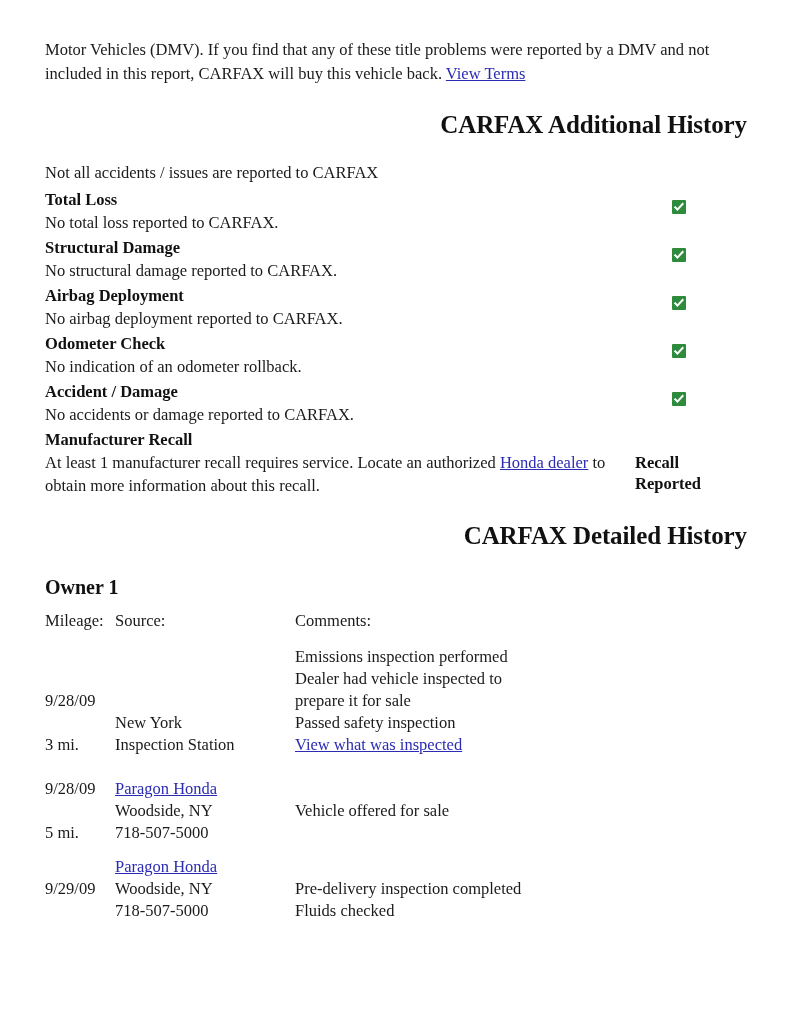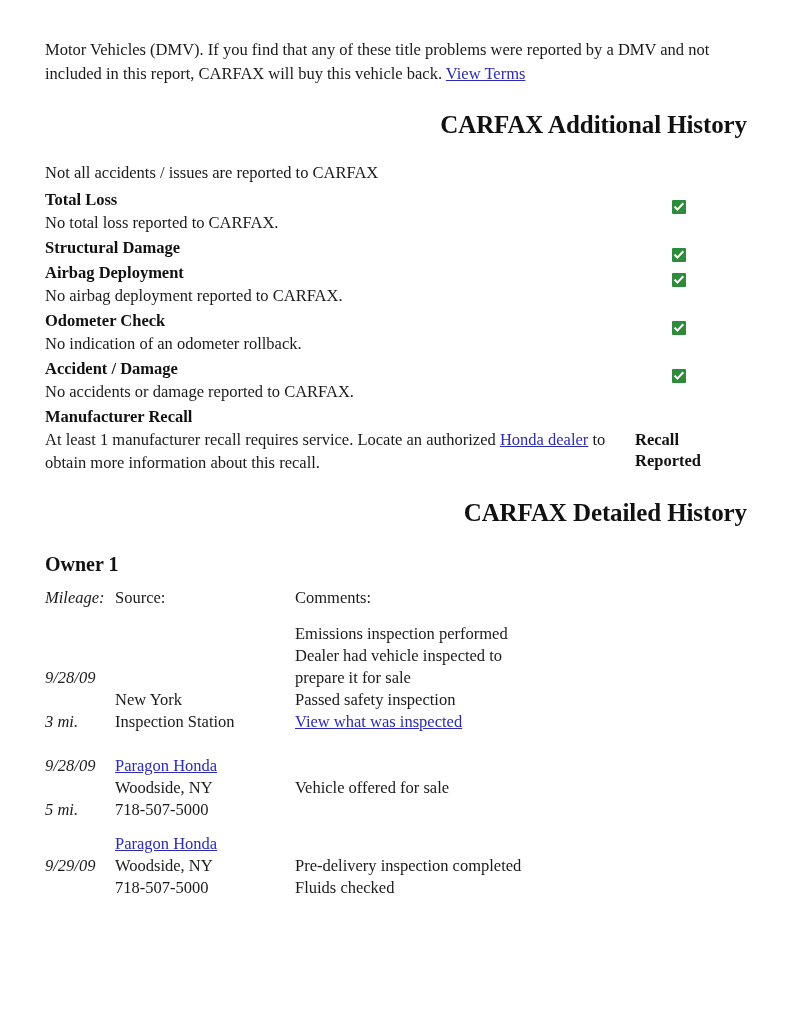--- a/index.html
+++ b/index.html
@@ -135,21 +135,21 @@
     margin-top: 11px;
     width: 702px;
     border-collapse: collapse;
   }
   .records td, .records th {
     vertical-align: top;
     text-align: left;
     padding: 0;
     font-weight: normal;
   }
-  .col-date { width: 70px; font-style: italic; }
+  .col-date { width: 70px; }
   .col-source { width: 180px; }
   .col-comments { width: 452px; }
 
   .hdr td {
     font-size: 16.5px;
     line-height: 22px;
     color: #1a1a1a;
     padding-bottom: 2px;
   }
 
@@ -203,20 +203,21 @@
           <span class="check-box">
             <svg width="12" height="12" viewBox="0 0 12 12" aria-hidden="true">
                 <path d="M2.2 6.3 L4.4 8.6 L9.6 3.0" stroke="#ffffff" stroke-width="2" fill="none" stroke-linecap="square"></path>
               </svg>
           </span>
         </div>
       </div>
 
       <div class="ah-row">
         <div class="ah-title">Structural Damage</div>
+        <div class="ah-desc">No structural damage reported to CARFAX.</div>
         <div class="ah-badge">
           <span class="check-box">
             <svg width="12" height="12" viewBox="0 0 12 12" aria-hidden="true">
                 <path d="M2.2 6.3 L4.4 8.6 L9.6 3.0" stroke="#ffffff" stroke-width="2" fill="none" stroke-linecap="square"></path>
               </svg>
           </span>
         </div>
       </div>
 
       <div class="ah-row">

